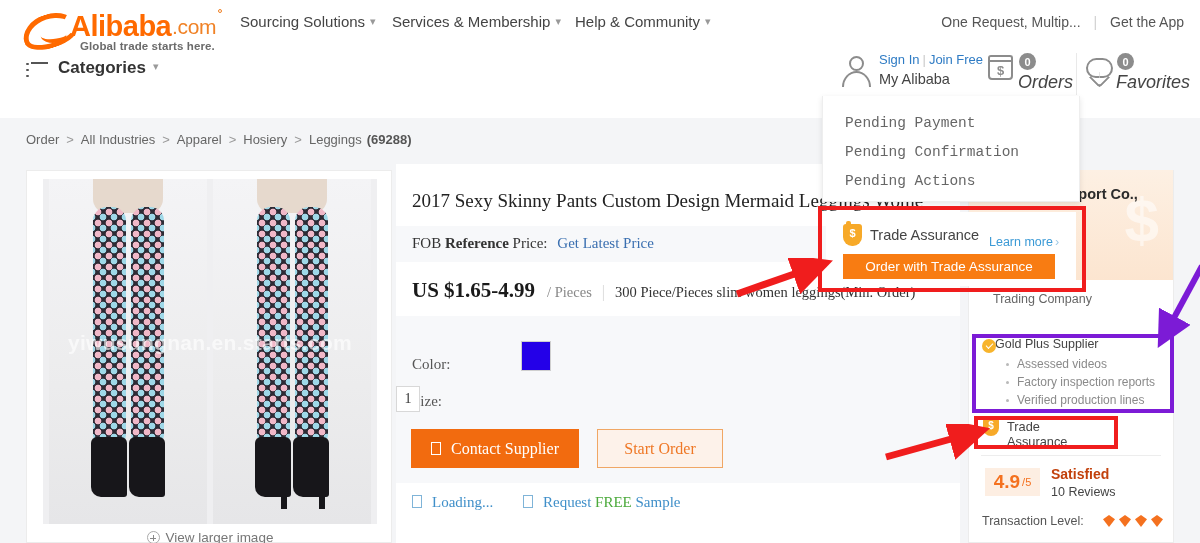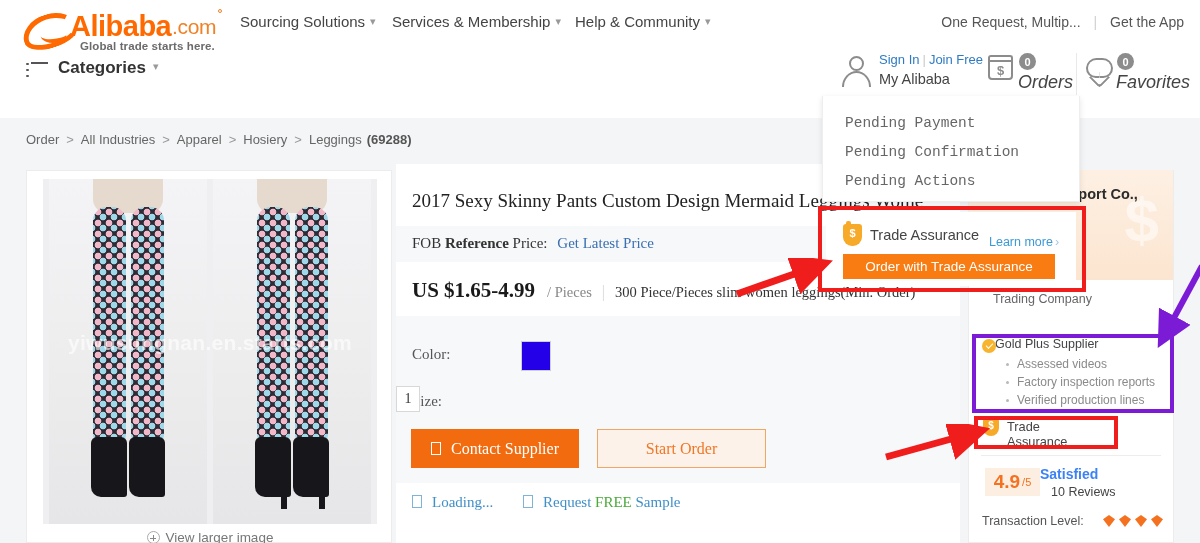--- a/index.html
+++ b/index.html
@@ -129,29 +129,29 @@
   .fob b { font-weight:bold; }
   .fob a { color:#3a6fb0; margin-left:6px; }
   .pricerow { position:absolute; left:16px; top:114px; font-family:"Liberation Serif", serif; white-space:nowrap; }
   .price-main { font-size:21px; font-weight:bold; color:#1a1a1a; }
   .price-unit { font-size:14.5px; color:#888; margin-left:12px; }
   .price-sep { display:inline-block; margin:0 10px; color:#d8d8d8; }
   .price-moq { font-size:14.5px; color:#333; }
 
   .optbox { position:absolute; left:0; top:152px; width:564px; height:167px; background:#f7f8fa; }
   .opt-lbl { position:absolute; left:16px; font-family:"Liberation Serif", serif; font-size:15px; color:#555; }
-  .opt-lbl.c { top:30px; } .opt-lbl.s { top:77px; }
+  .opt-lbl.c { top:40px; } .opt-lbl.s { top:77px; }
   .swatch { position:absolute; left:125px; top:25px; width:30px; height:30px; background:#2400e8; border:1px solid #cfcfcf; cursor:pointer; }
   .size-btn { position:absolute; top:70px; width:24px; height:26px; background:#fff; border:1px solid #d8d8d8;
      font-family:"Liberation Serif", serif; font-size:14px; color:#333; display:flex; align-items:center; justify-content:center; cursor:pointer; }
   .size-btn:nth-of-type(1){ left:123px; } .size-btn:nth-of-type(2){ left:154px; } .size-btn:nth-of-type(3){ left:185px; }
 
   .btn-contact { position:absolute; left:15px; top:113px; width:168px; height:39px; background:#f26b0f; color:#fff;
      font-family:"Liberation Serif", serif; font-size:16px; display:flex; align-items:center; justify-content:center; cursor:pointer; }
-  .btn-start { position:absolute; left:201px; top:113px; width:169px; height:39px; background:#fdf2ea; border:1px solid #f0a765; color:#ef7826;
+  .btn-start { position:absolute; left:201px; top:113px; width:126px; height:39px; background:#fdf2ea; border:1px solid #f0a765; color:#ef7826;
      font-family:"Liberation Serif", serif; font-size:16px; display:flex; align-items:center; justify-content:center; cursor:pointer; }
   .sqico { display:inline-block; width:10px; height:13px; border:1px solid currentColor; margin-right:10px; }
 
   .botlinks { position:absolute; left:16px; top:330px; font-family:"Liberation Serif", serif; font-size:15px; white-space:nowrap; }
   .botlinks .it { color:#3f8fc9; margin-right:26px; }
   .botlinks .free { color:#4caa3c; }
   .botlinks .sqico { transform:translateY(1px); color:#7fb4d8; }
 
   
   .tacard { position:absolute; left:826px; top:212px; width:250px; height:74px; background:#fff; z-index:45; }
@@ -185,21 +185,21 @@
   .ta2-row { position:absolute; left:16px; top:247px; font-size:12.8px; color:#444; }
   .ta2-shield { position:absolute; left:-2px; top:1px; width:16px; height:18px; background:#f7a928; border-radius:3px 3px 8px 8px; }
   .ta2-shield:before { content:""; position:absolute; left:2.5px; top:-2px; width:4px; height:5px; background:#f7a928; border-radius:2px 2px 0 0;}
   .ta2-shield:after { content:"$"; position:absolute; left:0; top:2px; width:16px; text-align:center; color:#fff; font-size:10px; font-weight:bold; }
   .ta2-txt { position:absolute; left:22px; top:2px; }
 
   .hr-light { position:absolute; left:12px; top:285px; width:180px; height:1px; background:#ededed; }
   .score { position:absolute; left:16px; top:298px; width:55px; height:28px; background:#fdeee2; display:flex; align-items:center; justify-content:center; }
   .score b { font-size:19px; color:#f4711f; font-weight:bold; }
   .score i { font-style:normal; font-size:11px; color:#f4711f; margin-left:2px; }
-  .satis { position:absolute; left:71px; top:296px; font-size:14px; color:#3b82f6; font-weight:bold; }
+  .satis { position:absolute; left:82px; top:296px; font-size:14px; color:#c2410c; font-weight:bold; }
   .revs { position:absolute; left:82px; top:315px; font-size:12.5px; color:#444; }
   .tlevel { position:absolute; left:13px; top:344px; font-size:12.5px; color:#555; }
   .diamonds { position:absolute; left:134px; top:343px; }
   .dia { display:inline-block; width:12px; height:12px; background:#f4711f; margin-right:4px;
      clip-path:polygon(50% 0,100% 36%,50% 100%,0 36%); }
 
   
   .red-box { position:absolute; border:4px solid #f01d1d; z-index:60; pointer-events:none; }
   .rb1 { left:818px; top:206px; width:268px; height:86px; }
   .rb2 { left:974px; top:416px; width:144px; height:33px; }

